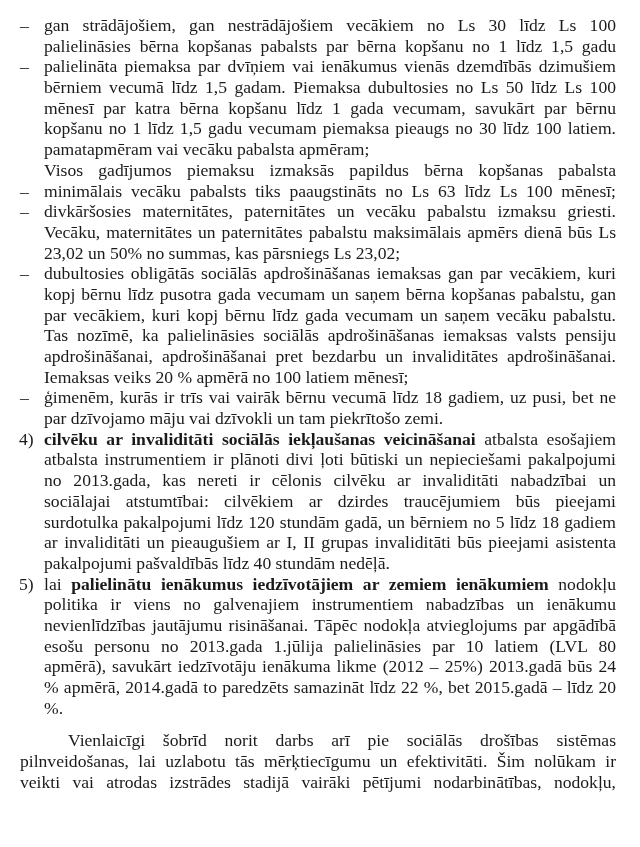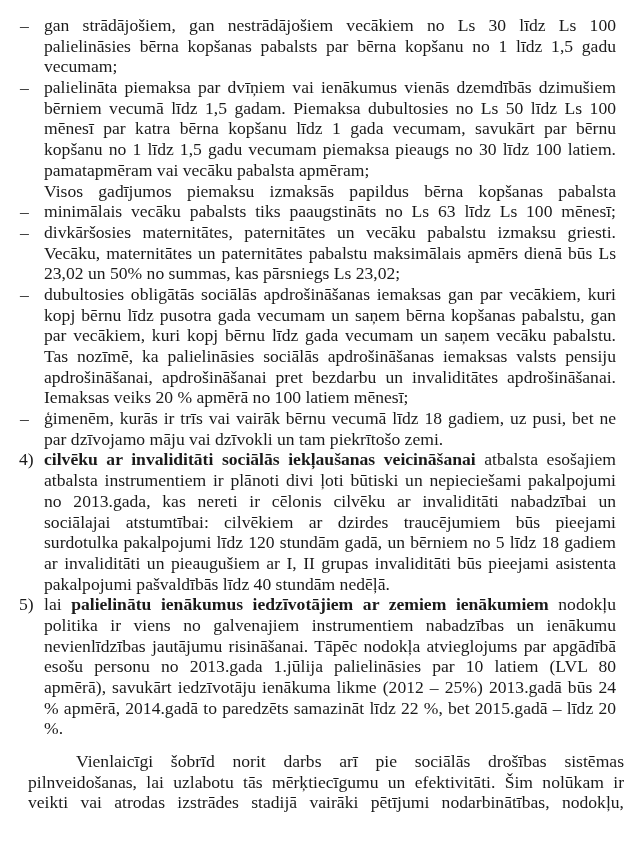--- a/index.html
+++ b/index.html
@@ -10,35 +10,34 @@
   }
   .page { position: absolute; left: 0; top: 15px; width: 640px; }
   .item { position: relative; padding-left: 44px; width: 572px; }
   .marker { position: absolute; left: 19px; top: 0; }
   .dash-marker { left: 20px; }
   .line {
     display: block; height: 20.7px; line-height: 20.7px;
     white-space: nowrap; text-align: justify; text-align-last: justify;
   }
   .line.last { text-align-last: left; }
-  .para { position: relative; padding-left: 28px; width: 596px; margin-top: 12px; }
+  .para { position: relative; padding-left: 20px; width: 596px; margin-top: 12px; }
   .para .line.first { padding-left: 48px; }
   b { font-weight: bold; font-family: Liberation Serif, serif; }
 </style>
 </head>
 <body>
 
 <div class="page">
 
   <div id="bullets">
       <div class="item">
         <span class="marker dash-marker">–</span>
         <span class="line">gan strādājošiem, gan nestrādājošiem vecākiem no Ls 30 līdz Ls 100</span>
         <span class="line">palielināsies bērna kopšanas pabalsts par bērna kopšanu no 1 līdz 1,5 gadu</span>
-        <span class="line last">vecumam;</span>
       </div>
       <div class="item">
         <span class="marker dash-marker">–</span>
         <span class="line">palielināta piemaksa par dvīņiem vai ienākumus vienās dzemdībās dzimušiem</span>
         <span class="line">bērniem vecumā līdz 1,5 gadam. Piemaksa dubultosies no Ls 50 līdz Ls 100</span>
         <span class="line">mēnesī par katra bērna kopšanu līdz 1 gada vecumam, savukārt par bērnu</span>
         <span class="line">kopšanu no 1 līdz 1,5 gadu vecumam piemaksa pieaugs no 30 līdz 100 latiem.</span>
         <span class="line last">pamatapmēram vai vecāku pabalsta apmēram;</span>
         <span class="line">Visos gadījumos piemaksu izmaksās papildus bērna kopšanas pabalsta</span>
       </div>

